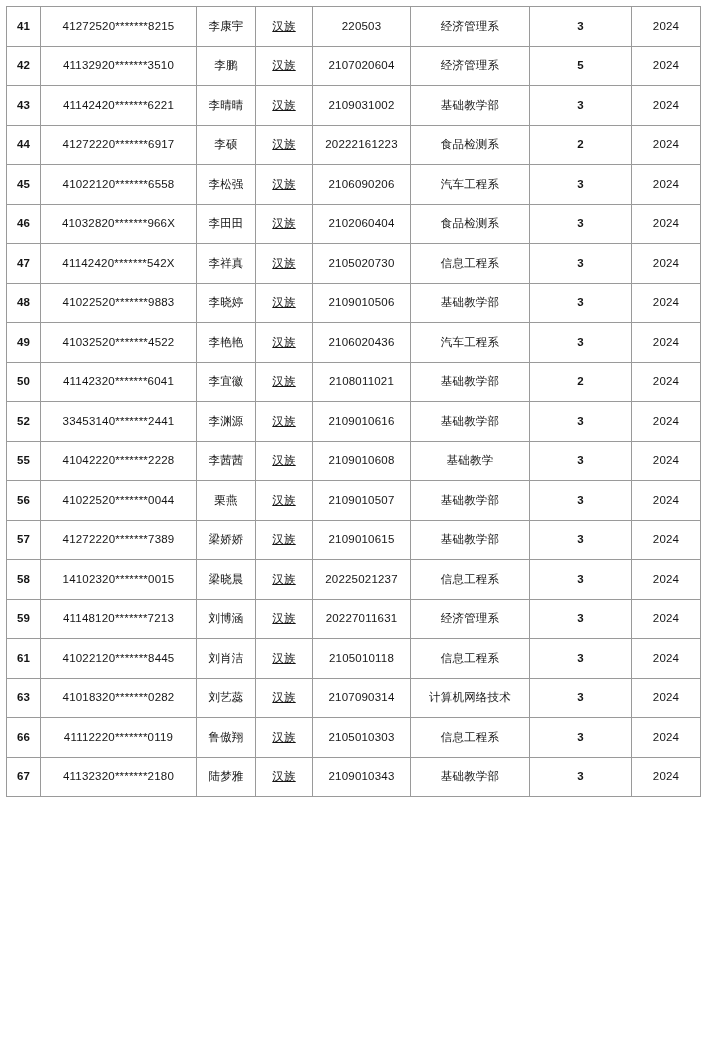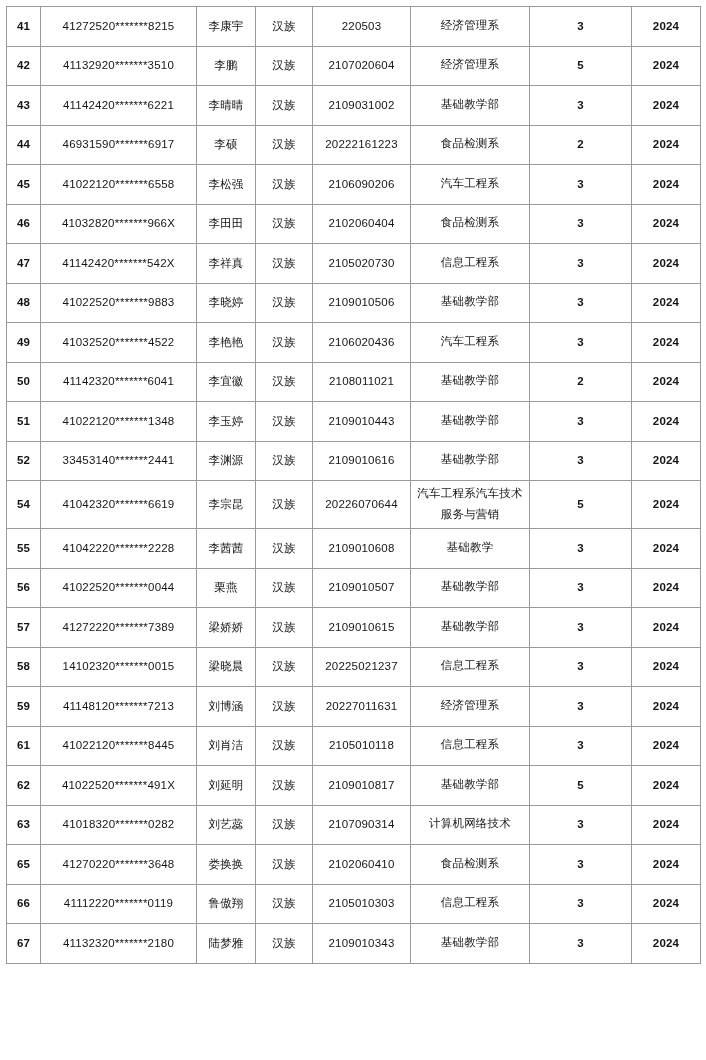--- a/index.html
+++ b/index.html
@@ -49,25 +49,25 @@
   col.c-name  { width: 59px; }
   col.c-eth   { width: 57px; }
   col.c-num   { width: 98px; }
   col.c-dept  { width: 119px; }
   col.c-cnt   { width: 102px; }
   col.c-year  { width: 69px; }
 
   td.seq  { font-size: 11.5px; font-weight: 600; }
   td.idno { font-size: 11.5px; letter-spacing: 0.1px; white-space: nowrap; }
   td.name { font-size: 12px; letter-spacing: 1px; font-family: Liberation Serif, serif; }
-  td.eth  { font-size: 12px; letter-spacing: 1px; }
+  td.eth  { font-size: 12px; letter-spacing: 1px; text-decoration: underline; }
   td.num  { font-size: 11.5px; letter-spacing: 0.2px; }
-  td.dept { font-size: 12px; letter-spacing: 0.6px; font-family: Liberation Mono, monospace; }
+  td.dept { font-size: 12px; letter-spacing: 0.6px; }
   td.cnt  { font-size: 12px; font-weight: 600; }
-  td.year { font-size: 11.5px; font-weight: 700; }
+  td.year { font-size: 11.5px; font-weight: 400; }
 
   td.dept .line { display: block; }
   tr.tall td { height: 47px; }
   tr.tall td.dept { line-height: 1.75; }
 </style>
 </head>
 <body>
 
 <div id="page">
   <table class="roster">
@@ -107,21 +107,21 @@
           <td class="idno">41142420*******6221</td>
           <td class="name">李晴晴</td>
           <td class="eth">汉族</td>
           <td class="num">2109031002</td>
           <td class="dept">基础教学部</td>
           <td class="cnt">3</td>
           <td class="year">2024</td>
         </tr>
         <tr>
           <td class="seq">44</td>
-          <td class="idno">46931590*******6917</td>
+          <td class="idno">41272220*******6917</td>
           <td class="name">李硕</td>
           <td class="eth">汉族</td>
           <td class="num">20222161223</td>
           <td class="dept">食品检测系</td>
           <td class="cnt">2</td>
           <td class="year">2024</td>
         </tr>
         <tr>
           <td class="seq">45</td>
           <td class="idno">41022120*******6558</td>
@@ -176,52 +176,29 @@
           <td class="seq">50</td>
           <td class="idno">41142320*******6041</td>
           <td class="name">李宜徽</td>
           <td class="eth">汉族</td>
           <td class="num">2108011021</td>
           <td class="dept">基础教学部</td>
           <td class="cnt">2</td>
           <td class="year">2024</td>
         </tr>
         <tr>
-          <td class="seq">51</td>
-          <td class="idno">41022120*******1348</td>
-          <td class="name">李玉婷</td>
-          <td class="eth">汉族</td>
-          <td class="num">2109010443</td>
-          <td class="dept">基础教学部</td>
-          <td class="cnt">3</td>
-          <td class="year">2024</td>
-        </tr>
-        <tr>
           <td class="seq">52</td>
           <td class="idno">33453140*******2441</td>
           <td class="name">李渊源</td>
           <td class="eth">汉族</td>
           <td class="num">2109010616</td>
           <td class="dept">基础教学部</td>
           <td class="cnt">3</td>
           <td class="year">2024</td>
         </tr>
-        <tr class="tall">
-          <td class="seq">54</td>
-          <td class="idno">41042320*******6619</td>
-          <td class="name">李宗昆</td>
-          <td class="eth">汉族</td>
-          <td class="num">20226070644</td>
-          <td class="dept">
-            <span class="line">汽车工程系汽车技术</span>
-            <span class="line">服务与营销</span>
-          </td>
-          <td class="cnt">5</td>
-          <td class="year">2024</td>
-        </tr>
         <tr>
           <td class="seq">55</td>
           <td class="idno">41042220*******2228</td>
           <td class="name">李茜茜</td>
           <td class="eth">汉族</td>
           <td class="num">2109010608</td>
           <td class="dept">基础教学</td>
           <td class="cnt">3</td>
           <td class="year">2024</td>
         </tr>
@@ -269,50 +246,30 @@
           <td class="seq">61</td>
           <td class="idno">41022120*******8445</td>
           <td class="name">刘肖洁</td>
           <td class="eth">汉族</td>
           <td class="num">2105010118</td>
           <td class="dept">信息工程系</td>
           <td class="cnt">3</td>
           <td class="year">2024</td>
         </tr>
         <tr>
-          <td class="seq">62</td>
-          <td class="idno">41022520*******491X</td>
-          <td class="name">刘延明</td>
-          <td class="eth">汉族</td>
-          <td class="num">2109010817</td>
-          <td class="dept">基础教学部</td>
-          <td class="cnt">5</td>
-          <td class="year">2024</td>
-        </tr>
-        <tr>
           <td class="seq">63</td>
           <td class="idno">41018320*******0282</td>
           <td class="name">刘艺蕊</td>
           <td class="eth">汉族</td>
           <td class="num">2107090314</td>
           <td class="dept">计算机网络技术</td>
           <td class="cnt">3</td>
           <td class="year">2024</td>
         </tr>
         <tr>
-          <td class="seq">65</td>
-          <td class="idno">41270220*******3648</td>
-          <td class="name">娄换换</td>
-          <td class="eth">汉族</td>
-          <td class="num">2102060410</td>
-          <td class="dept">食品检测系</td>
-          <td class="cnt">3</td>
-          <td class="year">2024</td>
-        </tr>
-        <tr>
           <td class="seq">66</td>
           <td class="idno">41112220*******0119</td>
           <td class="name">鲁傲翔</td>
           <td class="eth">汉族</td>
           <td class="num">2105010303</td>
           <td class="dept">信息工程系</td>
           <td class="cnt">3</td>
           <td class="year">2024</td>
         </tr>
         <tr>

